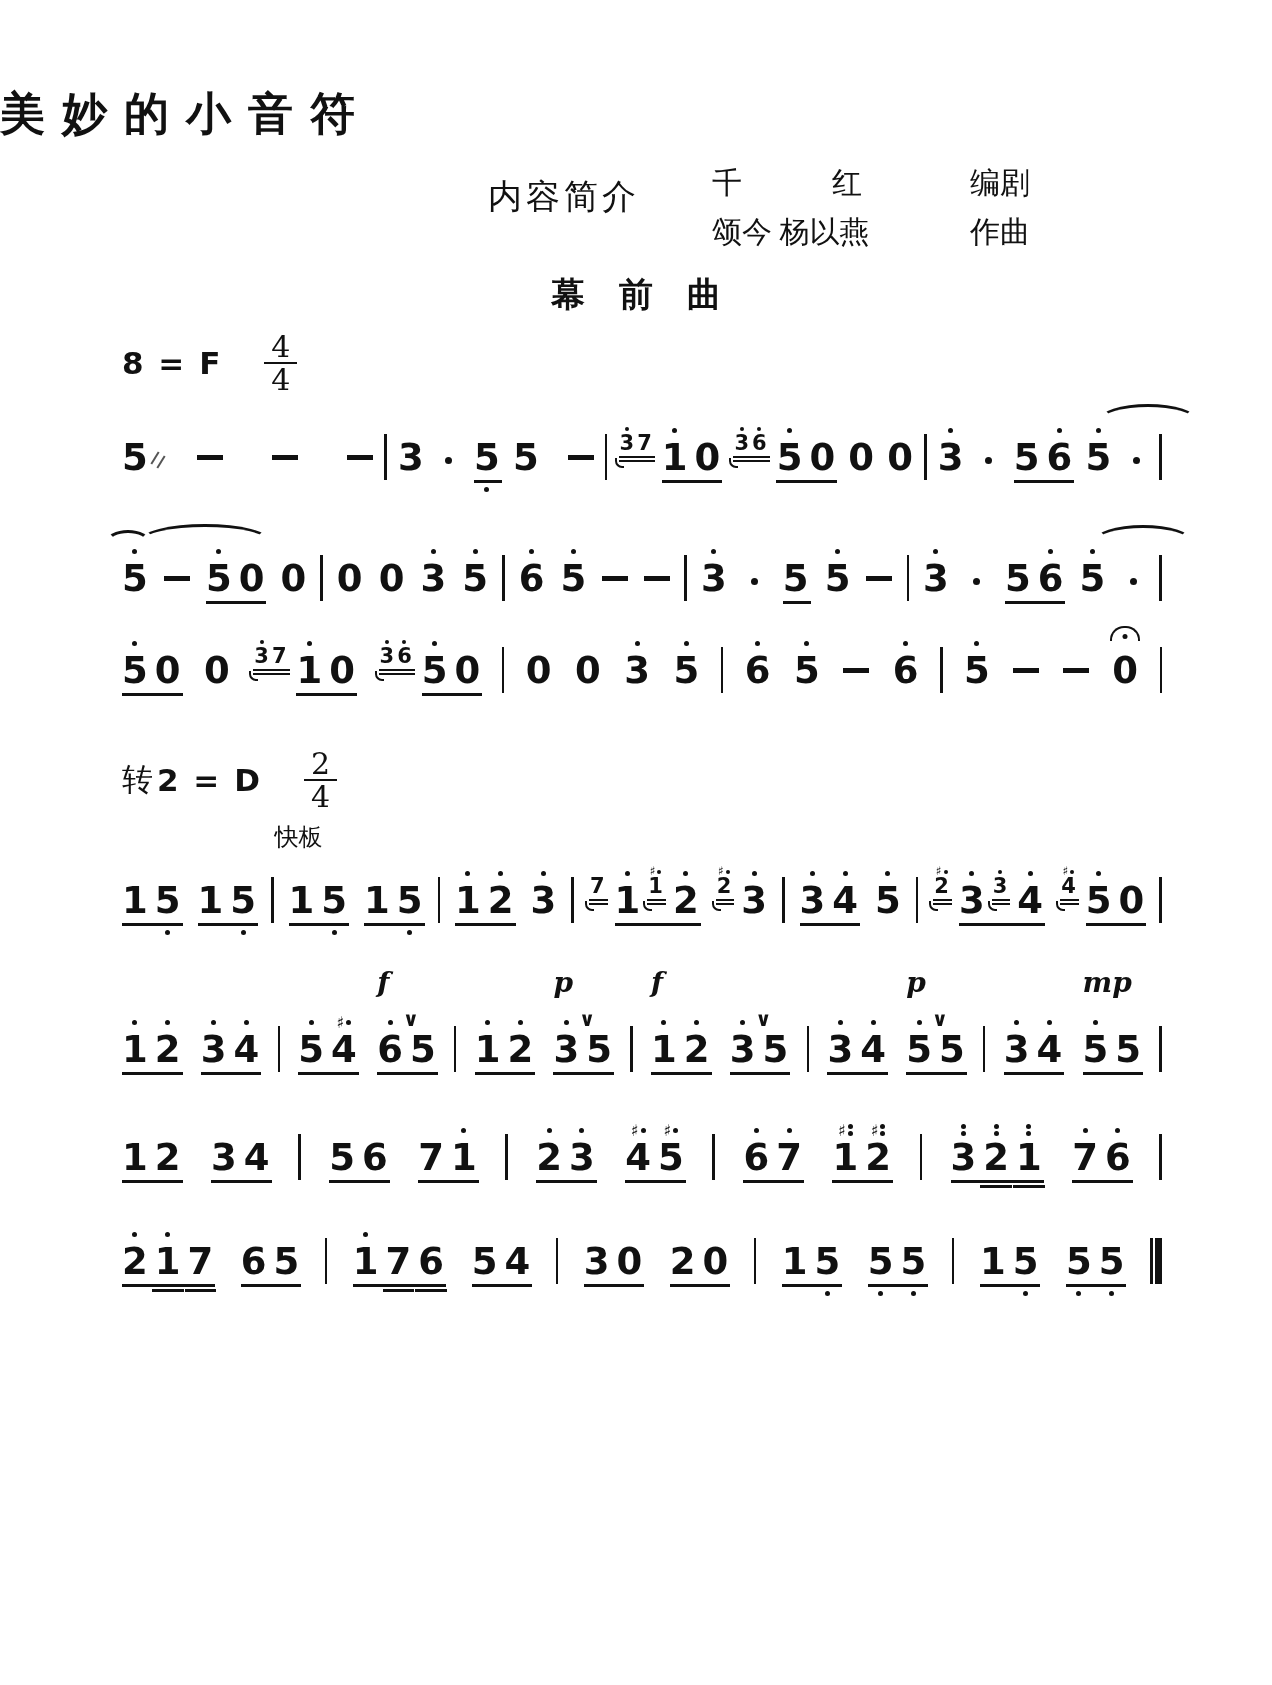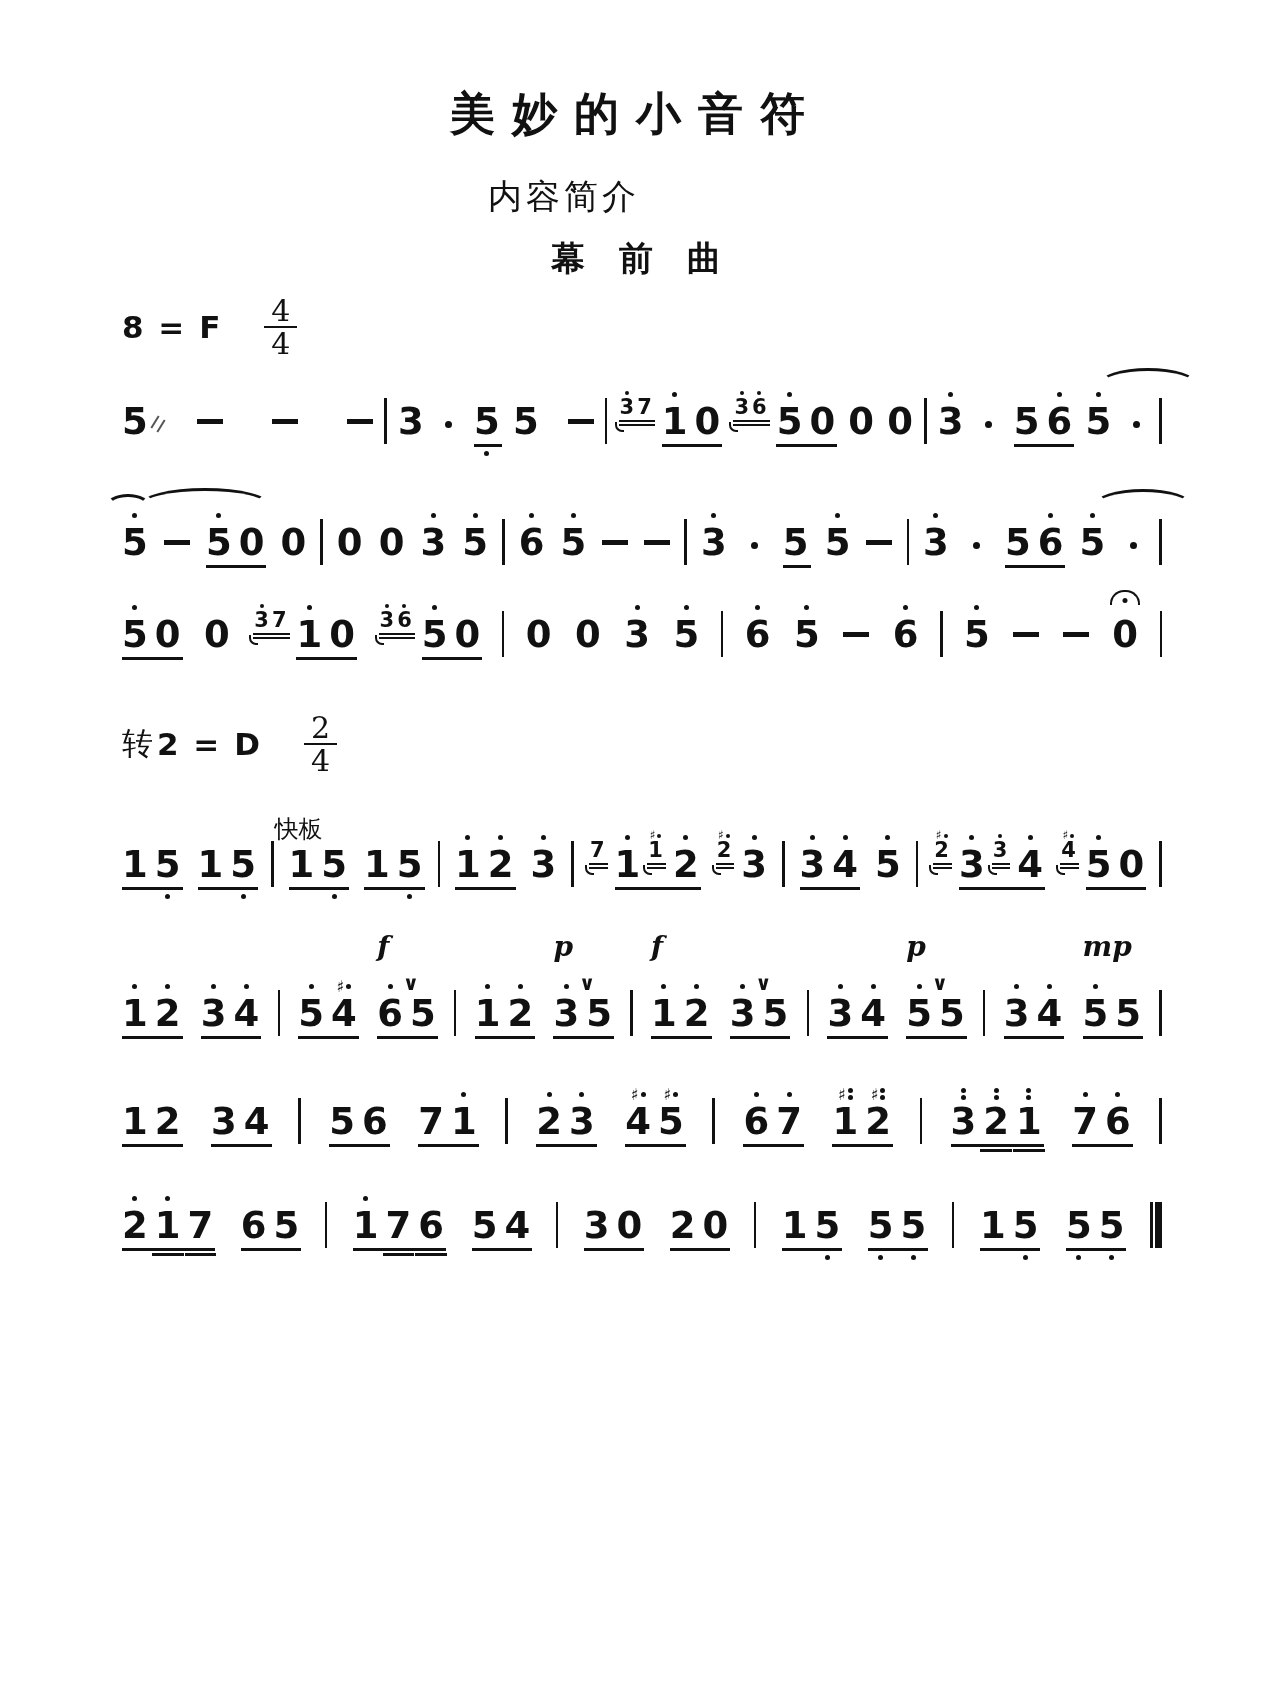--- a/index.html
+++ b/index.html
@@ -1,20 +1,20 @@
 <!DOCTYPE html>
 <html><head>
 <meta charset="utf-8">
 <style>
   html,body{margin:0;padding:0;background:#e8e8e8;}
   .page{position:relative;width:1272px;height:1685px;background:#ffffff;color:#111;
         font-family:"Liberation Serif",serif;overflow:hidden;margin:0 auto;}
 
   
-  .title{margin:0;padding-top:84px;text-align:center;font-size:45px;font-weight:600;
+  .title{margin:0;padding-top:84px;font-size:45px;font-weight:600;
          letter-spacing:17px;font-family:"Liberation Sans",sans-serif;}
   .subrow{display:flex;align-items:flex-start;margin-top:14px;padding-left:488px;gap:72px;}
   .subtitle{font-size:34px;letter-spacing:4px;margin-top:16px;}
   .credits{display:flex;flex-direction:column;}
   .crow{display:flex;gap:34px;font-size:30px;line-height:49px;}
   .crow .names{min-width:224px;}
 
   
   .intro{margin:26px 104px 0 100px;font-size:31px;line-height:48px;text-align:justify;
          text-indent:62px;}
@@ -86,31 +86,41 @@
            border:2.5px solid #111;border-bottom:none;border-radius:14px 14px 0 0;}
   .mk-ferm::after{content:"";position:absolute;left:50%;top:6px;width:5px;height:5px;
                   background:#111;border-radius:50%;transform:translateX(-50%);}
   .mk-breath{position:absolute;top:-7px;right:-16px;font:700 20px "DejaVu Sans",sans-serif;}
   .mk-arc-r,.mk-tie-in,.mk-arc-wide{position:absolute;border:3px solid transparent;
       border-top:3px solid #111;border-radius:50%;}
   .mk-arc-r{top:-18px;left:14px;width:92px;height:26px;}
   .mk-tie-in{top:-13px;left:-16px;width:38px;height:18px;}
   .mk-arc-wide{top:-19px;left:18px;width:124px;height:28px;}
   .dynm{position:absolute;top:-48px;left:0;font:italic 700 28px "DejaVu Serif",serif;}
-  .tempo{position:absolute;top:-44px;left:-14px;font:400 24px "Liberation Serif",serif;white-space:nowrap;margin-top:28px;}
+  .tempo{position:absolute;top:-44px;left:-14px;font:400 24px "Liberation Serif",serif;white-space:nowrap;}
 </style>
 </head>
 <body>
 
 <div class="page">
 
   <h1 class="title">美妙的小音符</h1>
 
   <div class="subrow">
     <div class="subtitle">内容简介</div>
+    <div class="credits">
+      <div class="crow">
+        <span class="names">千　　　红</span>
+        <span class="role">编剧</span>
+      </div>
+      <div class="crow">
+        <span class="names">颂今 杨以燕</span>
+        <span class="role">作曲</span>
+      </div>
+    </div>
   </div>
 
 
   <h2 class="section">幕　前　曲</h2>
 
   <div class="keyrow">
     <span class="keytxt">8 = F</span>
     <span class="frac">
       <span class="ftop">4</span>
       <span class="fbot">4</span>

